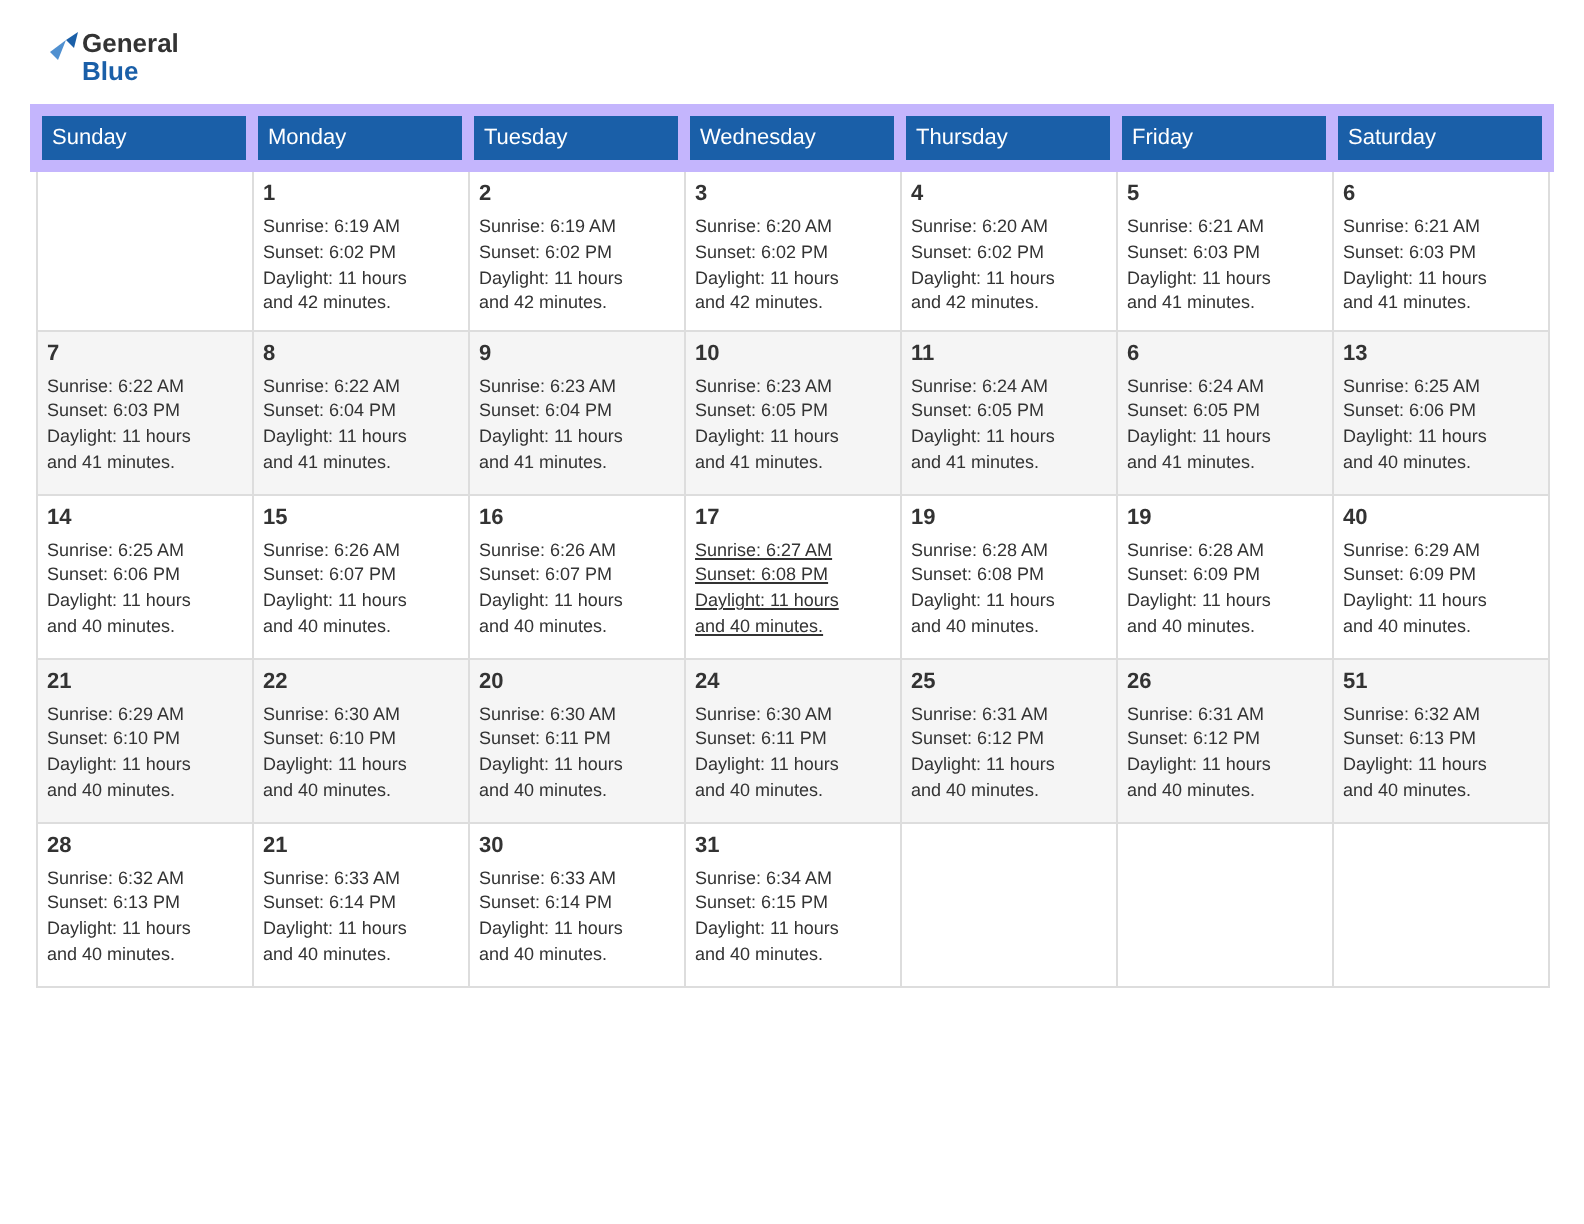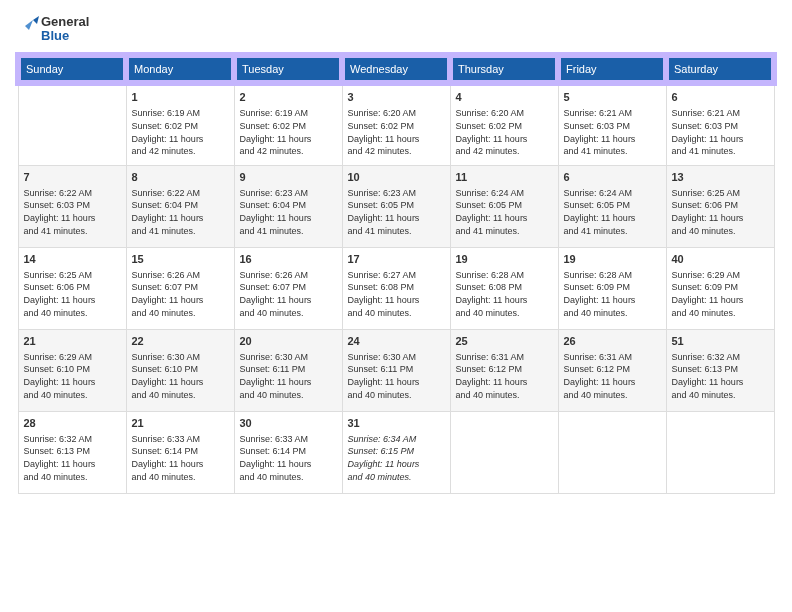--- a/index.html
+++ b/index.html
@@ -223,21 +223,21 @@
           </td>
           <td>
             <span class="day-num">16</span>
             <div class="cell-info" style="white-space: pre-line;">Sunrise: 6:26 AM
 Sunset: 6:07 PM
 Daylight: 11 hours
 and 40 minutes.</div>
           </td>
           <td>
             <span class="day-num">17</span>
-            <div class="cell-info" style="white-space: pre-line;">Sunrise: 6:27 AM
+            <div class="cell-info" style="white-space: pre-line; text-decoration: underline;">Sunrise: 6:27 AM
 Sunset: 6:08 PM
 Daylight: 11 hours
 and 40 minutes.</div>
           </td>
           <td>
             <span class="day-num">19</span>
             <div class="cell-info" style="white-space: pre-line;">Sunrise: 6:28 AM
 Sunset: 6:08 PM
 Daylight: 11 hours
 and 40 minutes.</div>
@@ -325,21 +325,21 @@
           </td>
           <td>
             <span class="day-num">30</span>
             <div class="cell-info" style="white-space: pre-line;">Sunrise: 6:33 AM
 Sunset: 6:14 PM
 Daylight: 11 hours
 and 40 minutes.</div>
           </td>
           <td>
             <span class="day-num">31</span>
-            <div class="cell-info" style="white-space: pre-line; font-style: italic;">Sunrise: 6:34 AM
+            <div class="cell-info" style="white-space: pre-line;">Sunrise: 6:34 AM
 Sunset: 6:15 PM
 Daylight: 11 hours
 and 40 minutes.</div>
           </td>
           <td></td>
           <td></td>
           <td></td>
         </tr>
       </tbody>
   </table>

